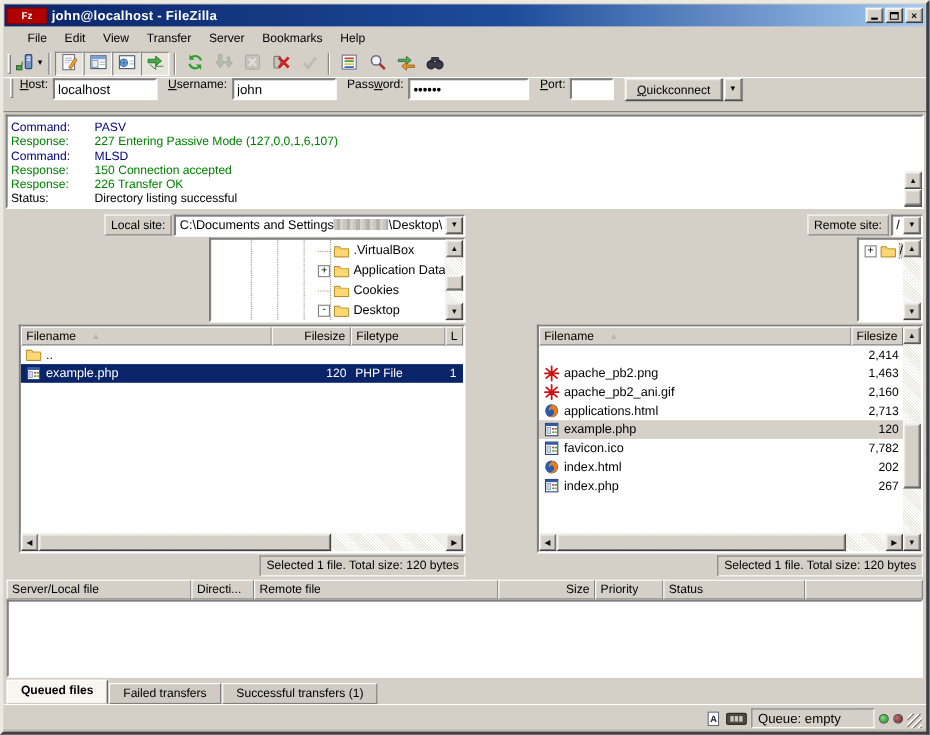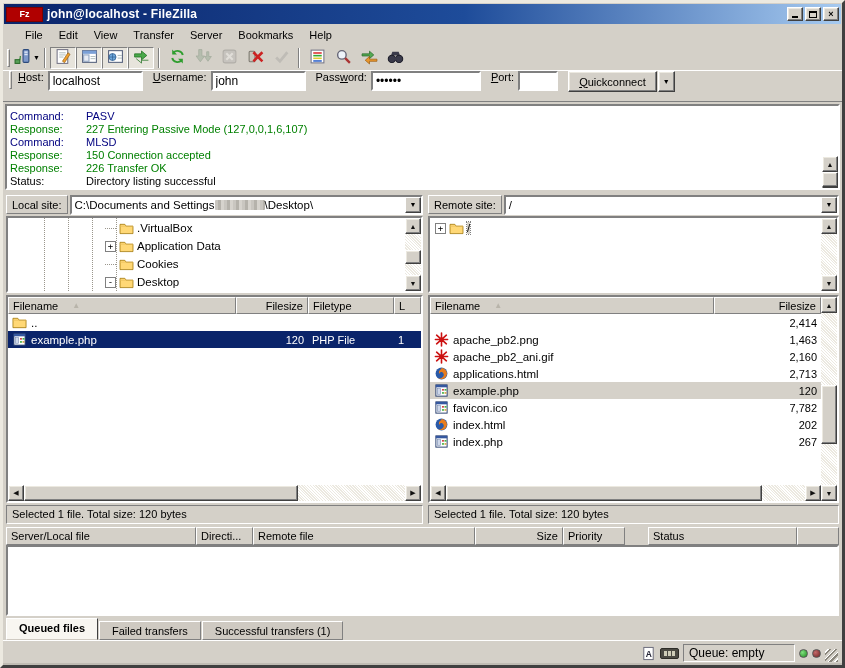--- a/index.html
+++ b/index.html
@@ -63,22 +63,22 @@
     box-shadow:inset -1px -1px 0 #808080, inset 1px 1px 0 #ECE9E0;
     display:flex; align-items:center; justify-content:center; font-size:7px; color:#111; }
   .sb-track{ flex:1; position:relative;
     background-image:repeating-linear-gradient(45deg,#fff 0 1px,#ece9e0 1px 2px); }
   .sb-thumb{ position:absolute; background:#D4D0C8; border:1px solid; border-color:#fff #404040 #404040 #fff;
     box-shadow:inset -1px -1px 0 #808080, inset 1px 1px 0 #ECE9E0; }
 
   
   .main-split{ display:flex; padding:2px 3px 0; gap:5px; flex:0 0 auto; }
   .pane{ display:flex; flex-direction:column; }
-  .pane.local{ width:417px; flex:0 0 auto; }
-  .pane.remote{ flex:1; min-width:0; }
+  .pane.local{ width:417px; flex:0 0 auto;align-items:flex-end; }
+  .pane.remote{ flex:1; min-width:0;align-items:flex-end; }
   .site-row{ height:21px; display:flex; align-items:center; flex:0 0 auto; }
   .site-label{ padding:2px 5px; border:1px solid; border-color:#fff #808080 #808080 #fff; height:19px; display:flex; align-items:center; flex:0 0 auto;}
   .combo{ flex:1; display:flex; height:20px; background:#fff; border:2px solid; border-color:#808080 #fff #fff #808080; align-items:center; min-width:0;}
   .combo-text{ flex:1; padding:0 3px; font-size:11.5px; white-space:nowrap; overflow:hidden; }
   .combo-btn{ width:16px; height:16px; flex:0 0 auto; background:#D4D0C8; border:1px solid; border-color:#fff #404040 #404040 #fff;
     box-shadow:inset -1px -1px 0 #808080; display:flex; align-items:center; justify-content:center; font-size:7px;}
   .blur-box{ display:inline-block; width:50px; height:10px; border-radius:1px; vertical-align:-1px;
     background:repeating-linear-gradient(90deg,#c9c6c0 0 3px,#b5b2ab 3px 6px,#d6d3cd 6px 9px); }
 
   .tree-wrap{ height:77px; margin-top:1px; background:#fff; border:2px solid; border-color:#808080 #fff #fff #808080;
@@ -617,26 +617,26 @@
             </span>
           <span class="sb-btn">▼</span>
         </div>
       </div>
       <div class="status-line">Selected 1 file. Total size: 120 bytes</div>
     </div>
   </div>
 
   <div class="queue">
     <div class="q-header">
-        <span class="hcell" style="width: 190px;">Server/Local file</span>
+        <span class="hcell" style="width: 168px;">Server/Local file</span>
         <span class="hcell" style="width: 57px;">Directi...</span>
         <span class="hcell" style="width: 222px;">Remote file</span>
         <span class="hcell" style="width: 88px; justify-content: flex-end;">Size</span>
         <span class="hcell" style="width: 62px;">Priority</span>
-        <span class="hcell" style="width: 149px; margin-left: 23px;">Status</span>
+        <span class="hcell" style="width: 129px;">Status</span>
         <span class="hcell grow"></span>
       </div>
     <div class="q-body"></div>
   </div>
 
   <div class="tabs">
       <span class="tab active">Queued files</span>
       <span class="tab">Failed transfers</span>
       <span class="tab">Successful transfers (1)</span>
     </div>

